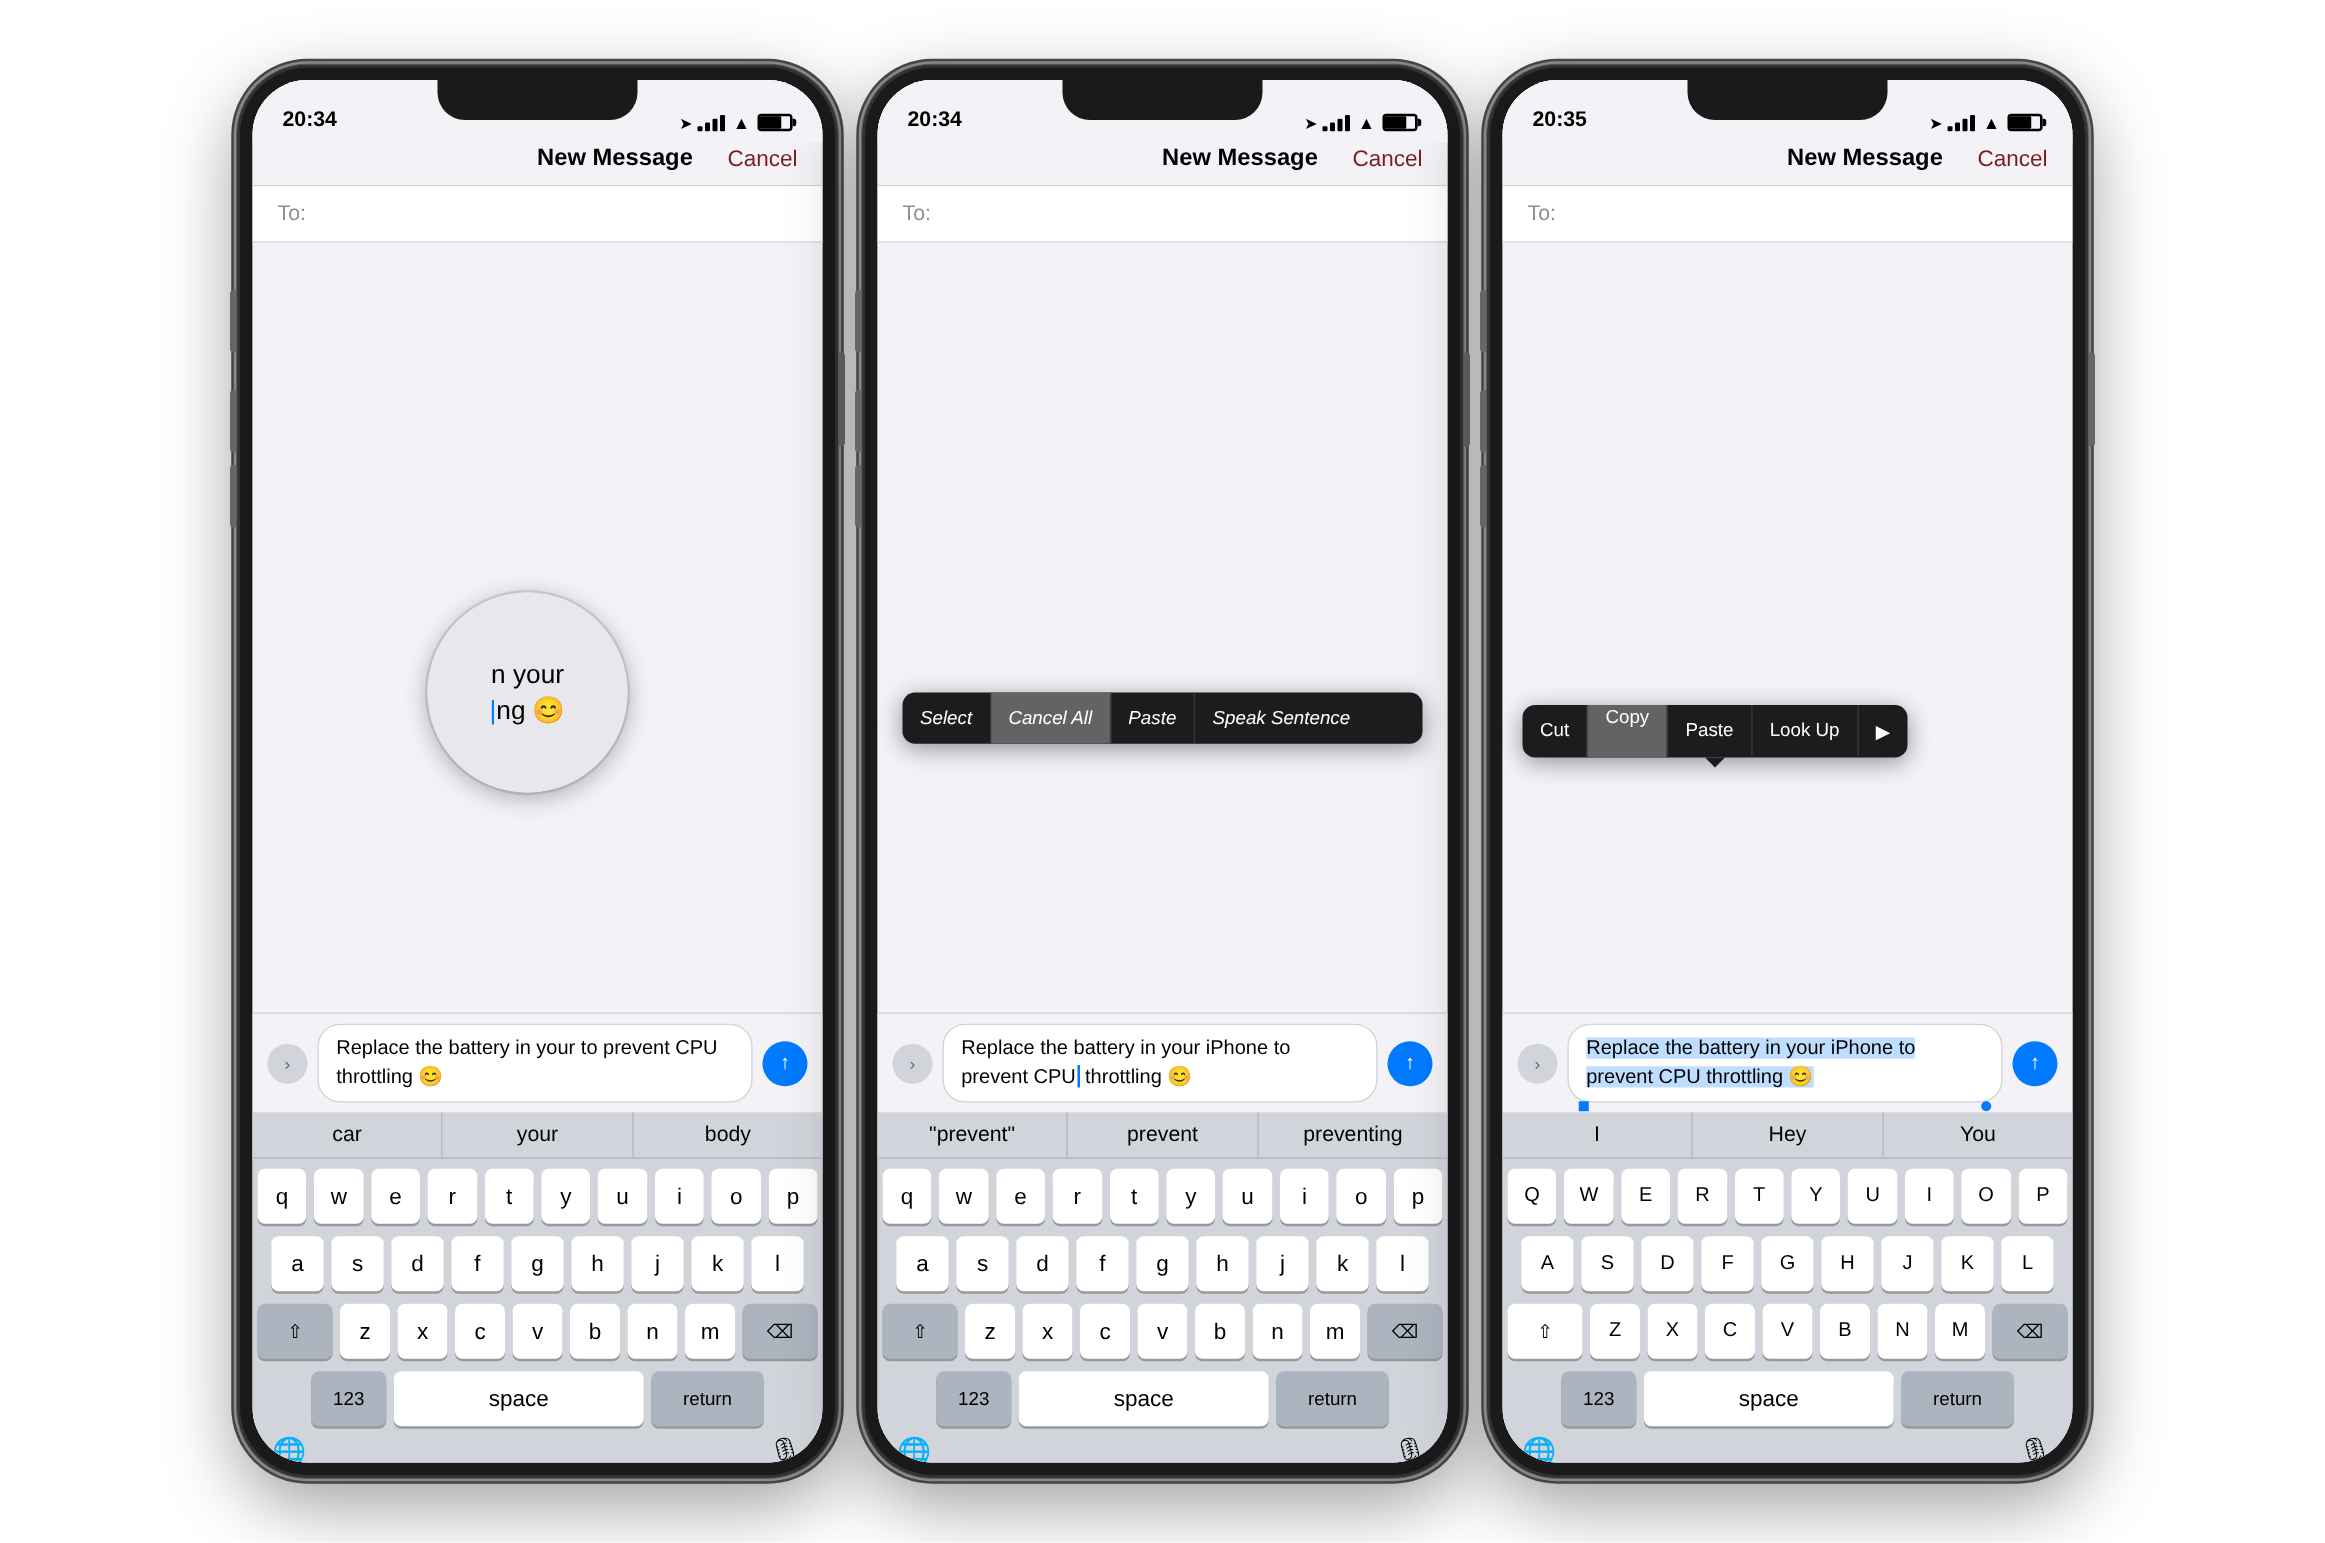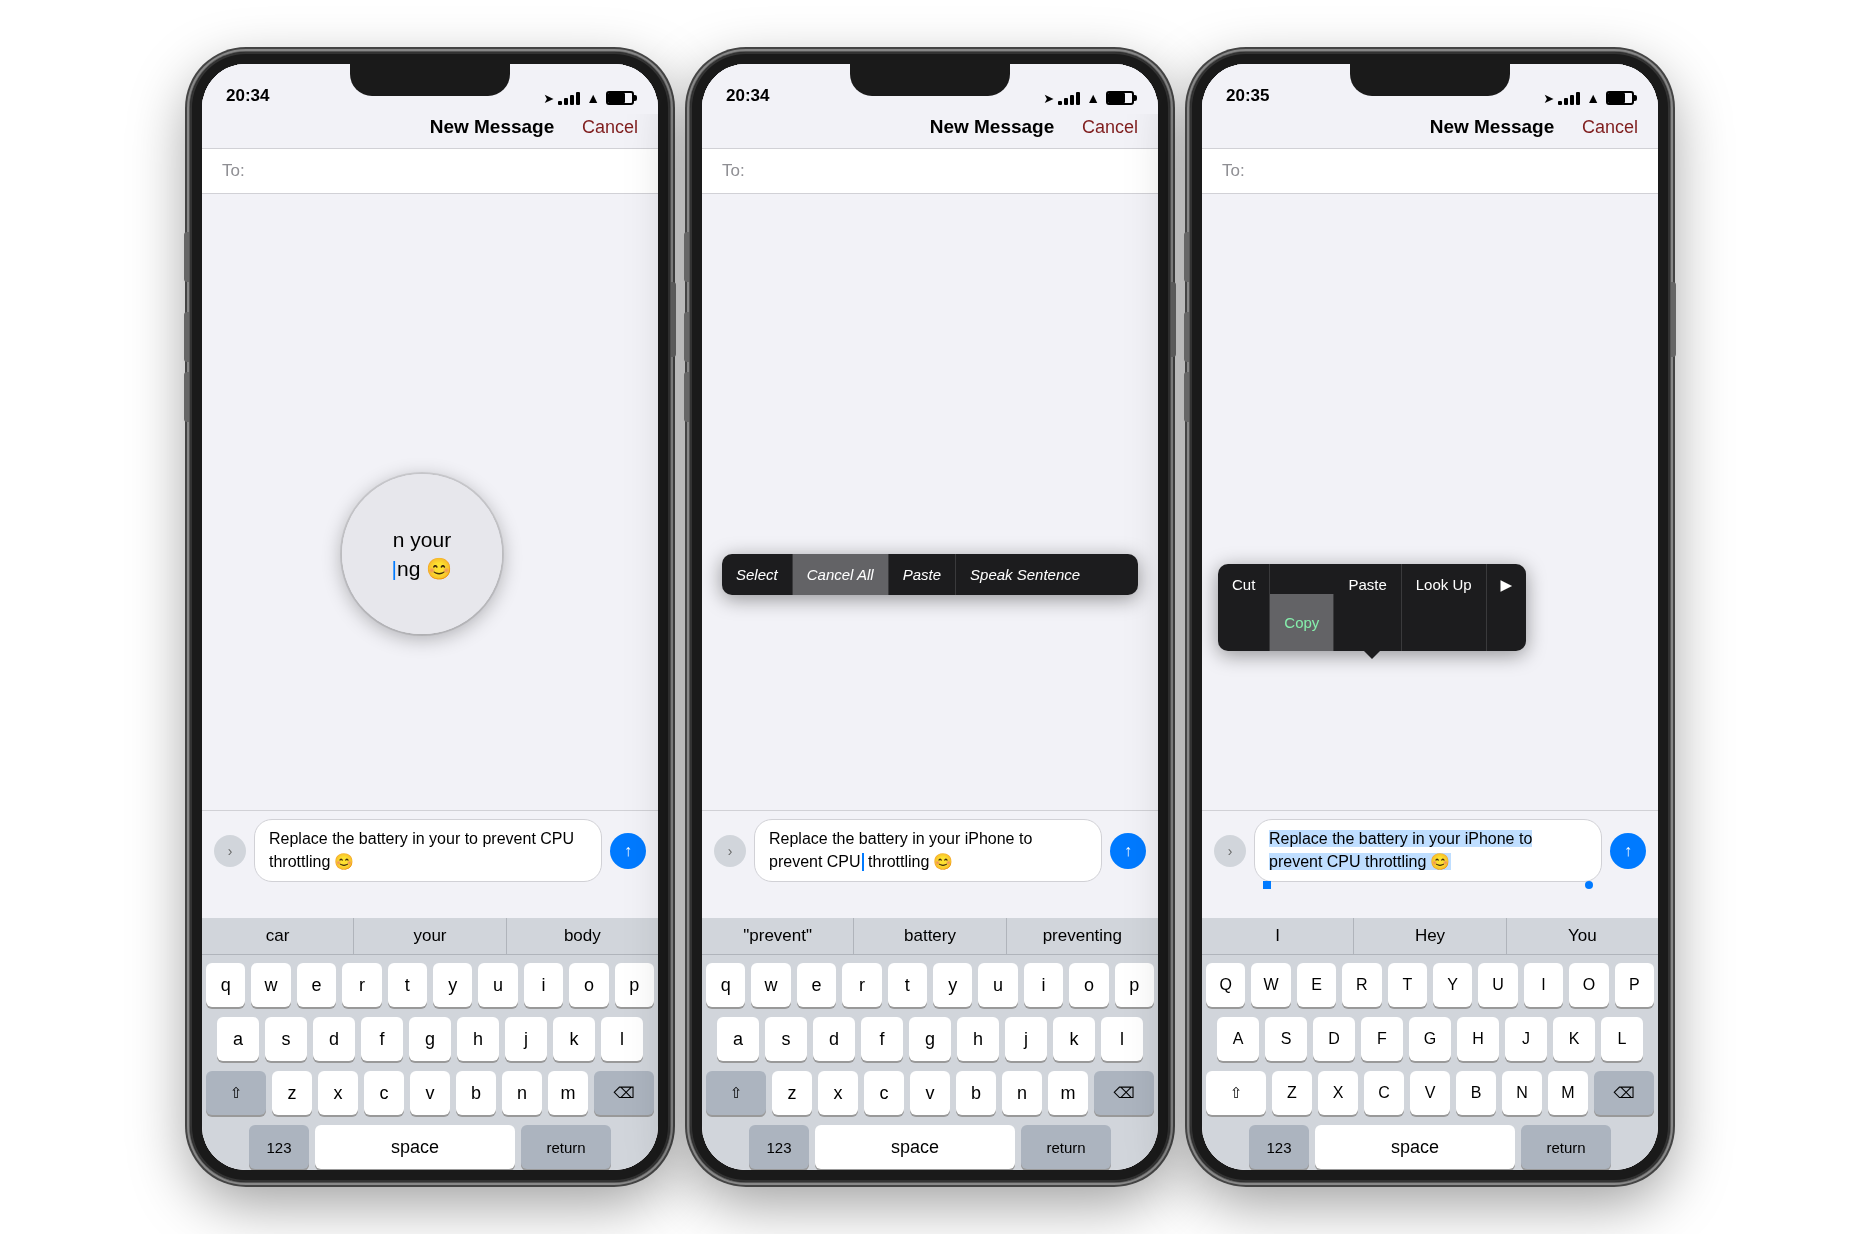--- a/index.html
+++ b/index.html
@@ -240,21 +240,21 @@
       color: #fff;
       font-size: 16px;
     }
 
     
     .keyboard {
       position: absolute;
       bottom: 0;
       left: 0;
       right: 0;
-      height: 252px;
+      height: 280px;
       background: #d1d5db;
       display: flex;
       flex-direction: column;
       gap: 0;
     }
     .predictive-bar {
       height: 44px;
       background: #d1d5db;
       display: flex;
       align-items: center;
@@ -545,21 +545,21 @@
             <span>Replace the battery in your iPhone to prevent CPU<span class="phone2-text-cursor"></span> throttling 😊</span>
           </div>
           <div class="compose-send-btn">
             <span>↑</span>
           </div>
         </div>
 
         <div class="keyboard">
           <div class="predictive-bar">
             <div class="predictive-item">"prevent"</div>
-            <div class="predictive-item">battery</div>
+            <div class="predictive-item">prevent</div>
             <div class="predictive-item">preventing</div>
           </div>
           <div class="keyboard-rows">
             <div class="key-row">
               <div class="key">q</div>
               <div class="key">w</div>
               <div class="key">e</div>
               <div class="key">r</div>
               <div class="key">t</div>
               <div class="key">y</div>
@@ -632,21 +632,21 @@
           <span class="header-title">New Message</span>
           <span class="header-cancel">Cancel</span>
         </div>
 
         <div class="to-field">To:</div>
 
         <div class="message-area">
 
           <div style="position:absolute; top:370px; left:16px; background:#1c1c1e; border-radius:10px; display:flex; overflow:visible; z-index:300; box-shadow:0 4px 20px rgba(0,0,0,0.4);">
             <div style="padding:12px 14px; font-size:15px; color:#fff; border-right:1px solid #3a3a3c; white-space:nowrap;">Cut</div>
-            <div style="padding:20px 14px; font-size:15px; color:#86efac; border-right:1px solid #3a3a3c; white-space:nowrap; background:#636366;margin-top:30px;">Copy</div>
+            <div style="padding:1px 14px; font-size:15px; color:#ffffff; border-right:1px solid #3a3a3c; white-space:nowrap; background:#636366;">Copy</div>
             <div style="padding:12px 14px; font-size:15px; color:#fff; border-right:1px solid #3a3a3c; white-space:nowrap;">Paste</div>
             <div style="padding:12px 14px; font-size:15px; color:#fff; border-right:1px solid #3a3a3c; white-space:nowrap;">Look Up</div>
             <div style="padding:12px 14px; font-size:15px; color:#fff; white-space:nowrap;">▶</div>
 
             <div style="position:absolute; bottom:-8px; left:50%; transform:translateX(-50%); width:0; height:0; border-left:8px solid transparent; border-right:8px solid transparent; border-top:8px solid #1c1c1e;"></div>
           </div>
         </div>
 
         <div class="compose-bar">
           <div class="expand-btn">

